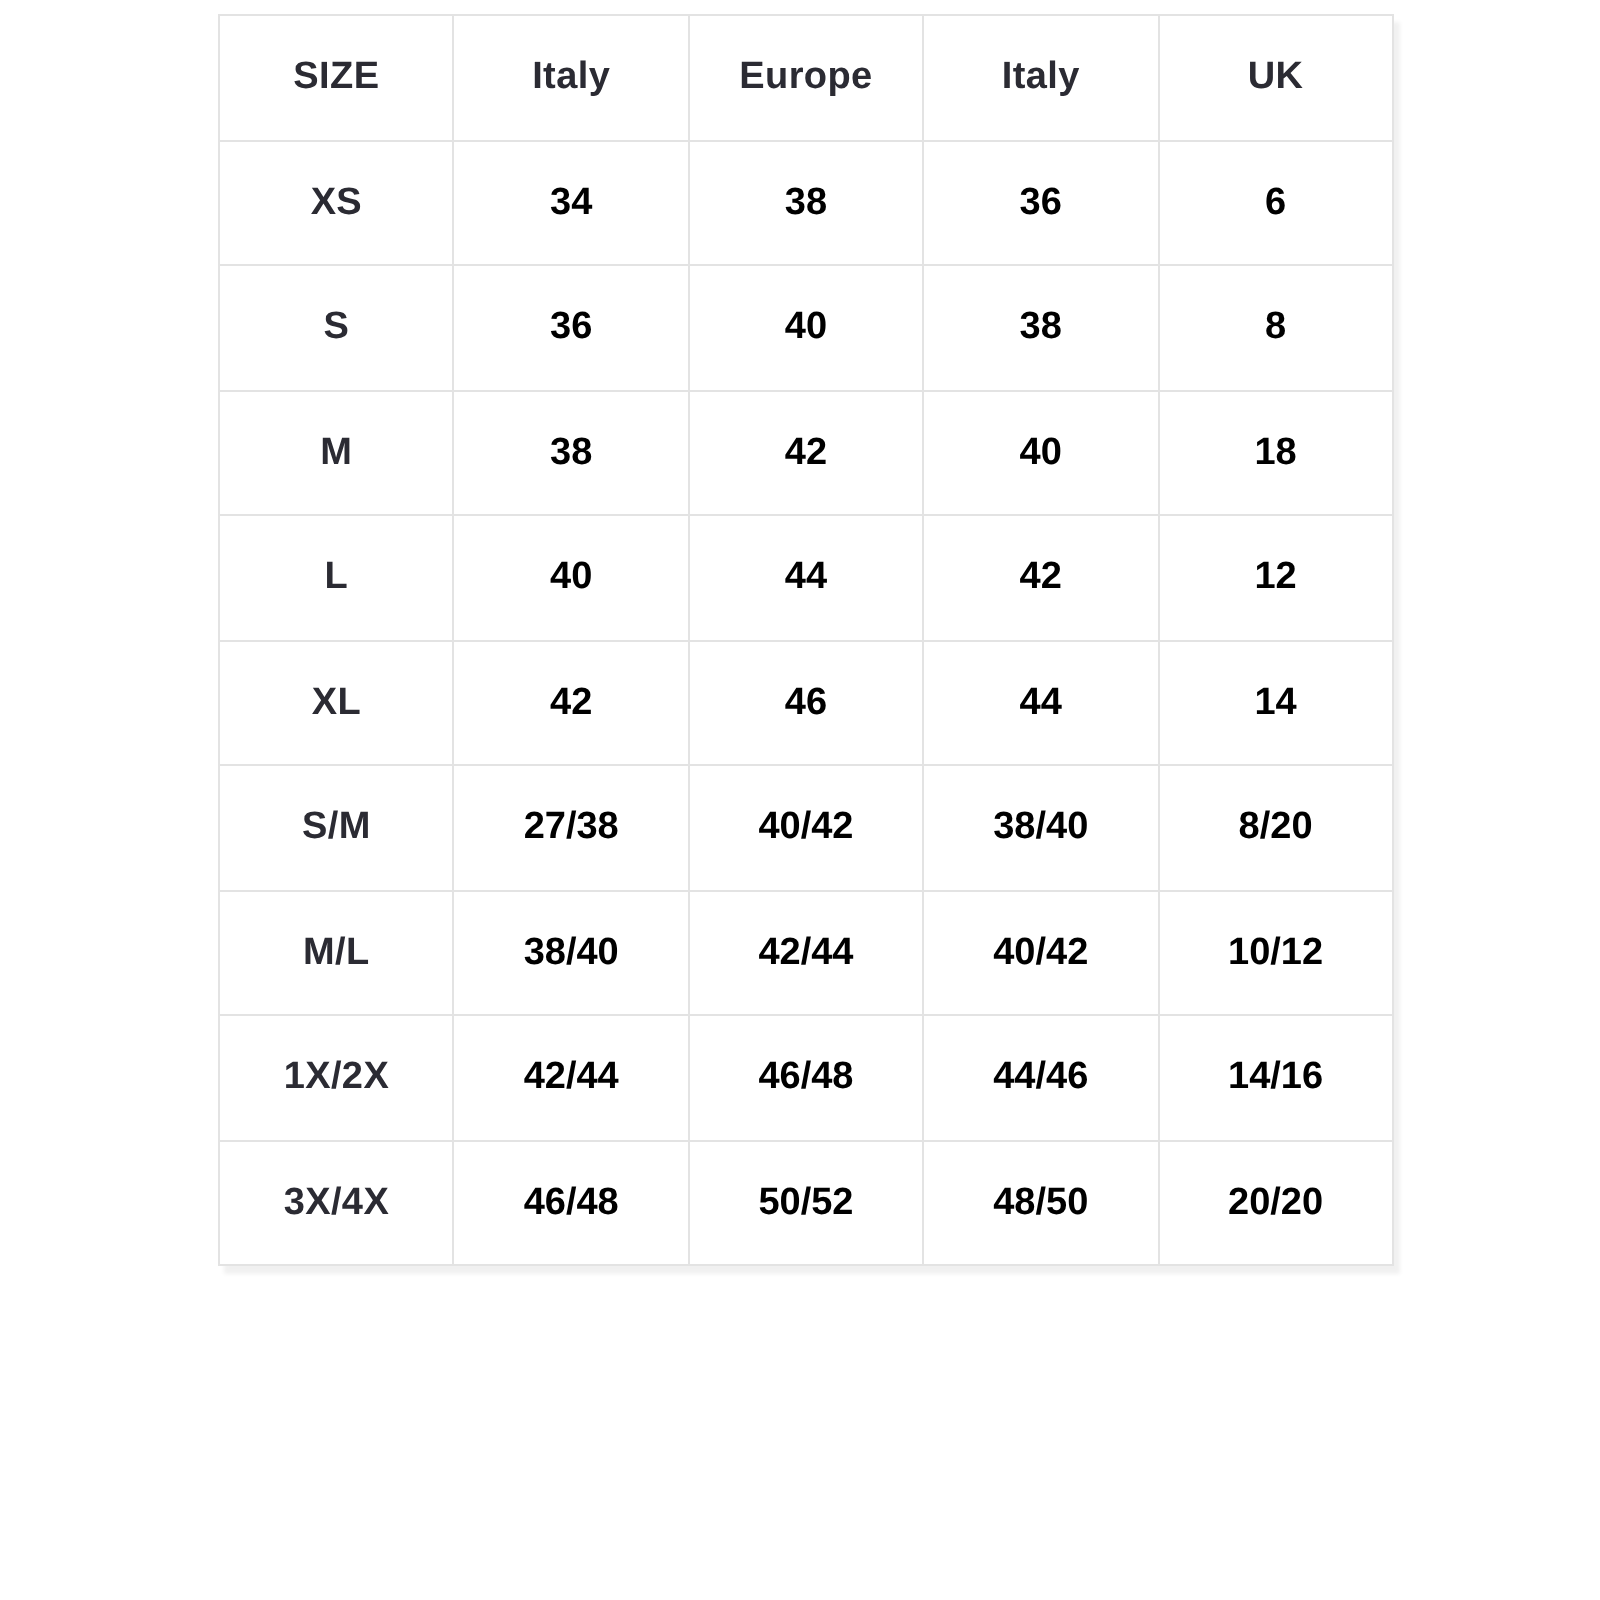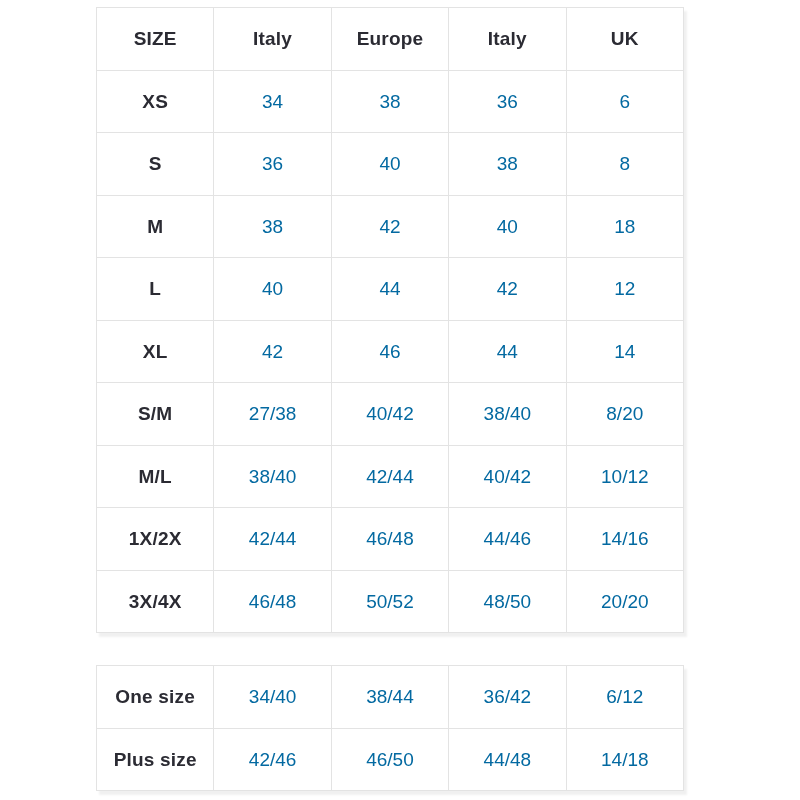--- a/index.html
+++ b/index.html
@@ -10,21 +10,21 @@
   }
   .page {
     position: relative;
     width: 800px;
     height: 800px;
     background: #ffffff;
     overflow: hidden;
   }
   table.size-table {
     position: absolute;
-    left: 96px;
+    left: 109px;
     width: 588px;
     border-collapse: collapse;
     table-layout: fixed;
     background: #ffffff;
     box-shadow: 3px 4px 2px rgba(0,0,0,0.06);
   }
   table.size-table.main  { top: 7px; }
   table.size-table.extra { top: 665px; }
   .size-table th, .size-table td {
     border: 1px solid #e3e3e3;
@@ -34,22 +34,22 @@
     padding: 0;
     font-size: 19px;
     line-height: 1;
   }
   .size-table th {
     font-weight: 700;
     color: #2b2b33;
     letter-spacing: 0.2px;
   }
   .size-table td {
-    font-weight: 400;
-    color: #0369a1;
+    font-weight: 700;
+    color: #000000;
   }
 </style>
 </head>
 <body>
 
 <div class="page">
 
   <table class="size-table main">
     <thead>
       <tr>
@@ -120,32 +120,14 @@
       <tr>
         <th>3X/4X</th>
         <td>46/48</td>
         <td>50/52</td>
         <td>48/50</td>
         <td>20/20</td>
       </tr>
     </tbody>
   </table>
 
-  <table class="size-table extra">
-    <tbody>
-      <tr>
-        <th>One size</th>
-        <td>34/40</td>
-        <td>38/44</td>
-        <td>36/42</td>
-        <td>6/12</td>
-      </tr>
-      <tr>
-        <th>Plus size</th>
-        <td>42/46</td>
-        <td>46/50</td>
-        <td>44/48</td>
-        <td>14/18</td>
-      </tr>
-    </tbody>
-  </table>
 
 </div>
 
 </body></html>

